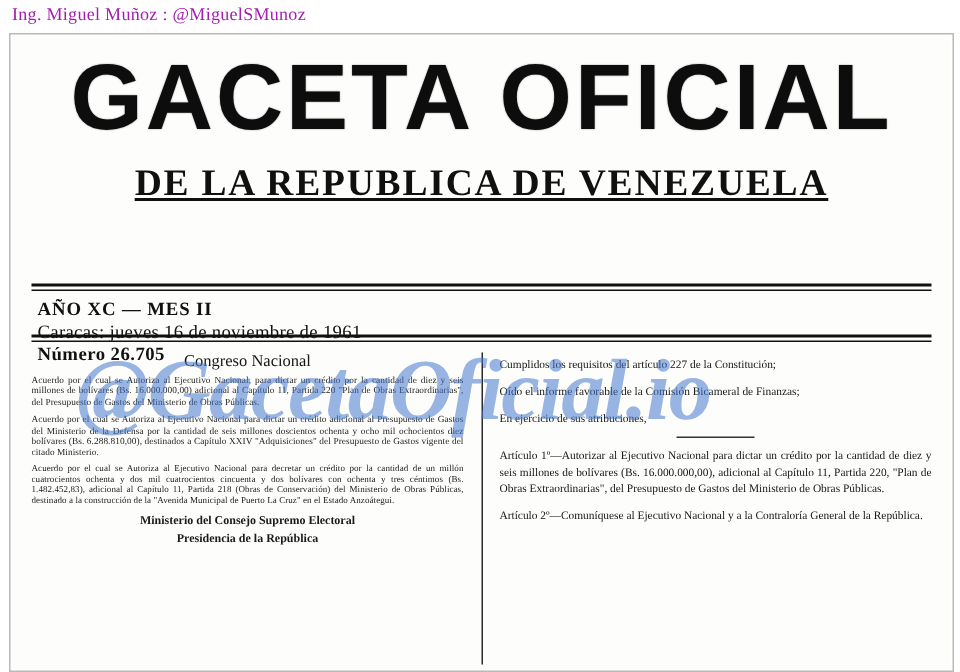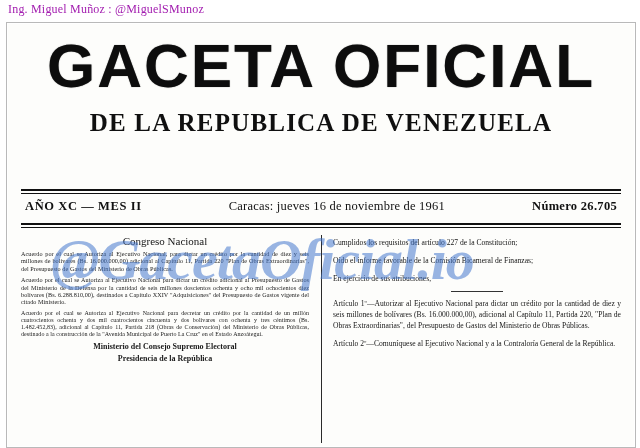--- a/index.html
+++ b/index.html
@@ -58,20 +58,21 @@
     white-space: nowrap;
   }
   .masthead .subtitle {
     margin-top: 10px;
     font-family: "Liberation Serif", serif;
     font-weight: bold;
     font-size: 25px;
     letter-spacing: 1.2px;
     color: #101010;
     white-space: nowrap;
+    text-decoration: underline;
   }
   
   .rule {
     position: absolute;
     left: 14px;
     width: 600px;
     background: #111111;
   }
   .rule.thick { height: 2px; }
   .rule.thin  { height: 1px; }
@@ -84,20 +85,21 @@
     position: absolute;
     top: 176px;
     left: 18px;
     width: 592px;
     display: flex;
     justify-content: space-between;
     align-items: baseline;
     font-family: "Liberation Serif", serif;
     font-size: 12.5px;
     color: #111111;
+    flex-direction: column;
   }
   .issueline .ano { font-weight: bold; letter-spacing: 0.6px; }
   .issueline .date { letter-spacing: 0.2px; }
   .issueline .num { font-weight: bold; letter-spacing: 0.3px; }
   
   .cols {
     position: absolute;
     top: 212px;
     left: 14px;
     width: 600px;

